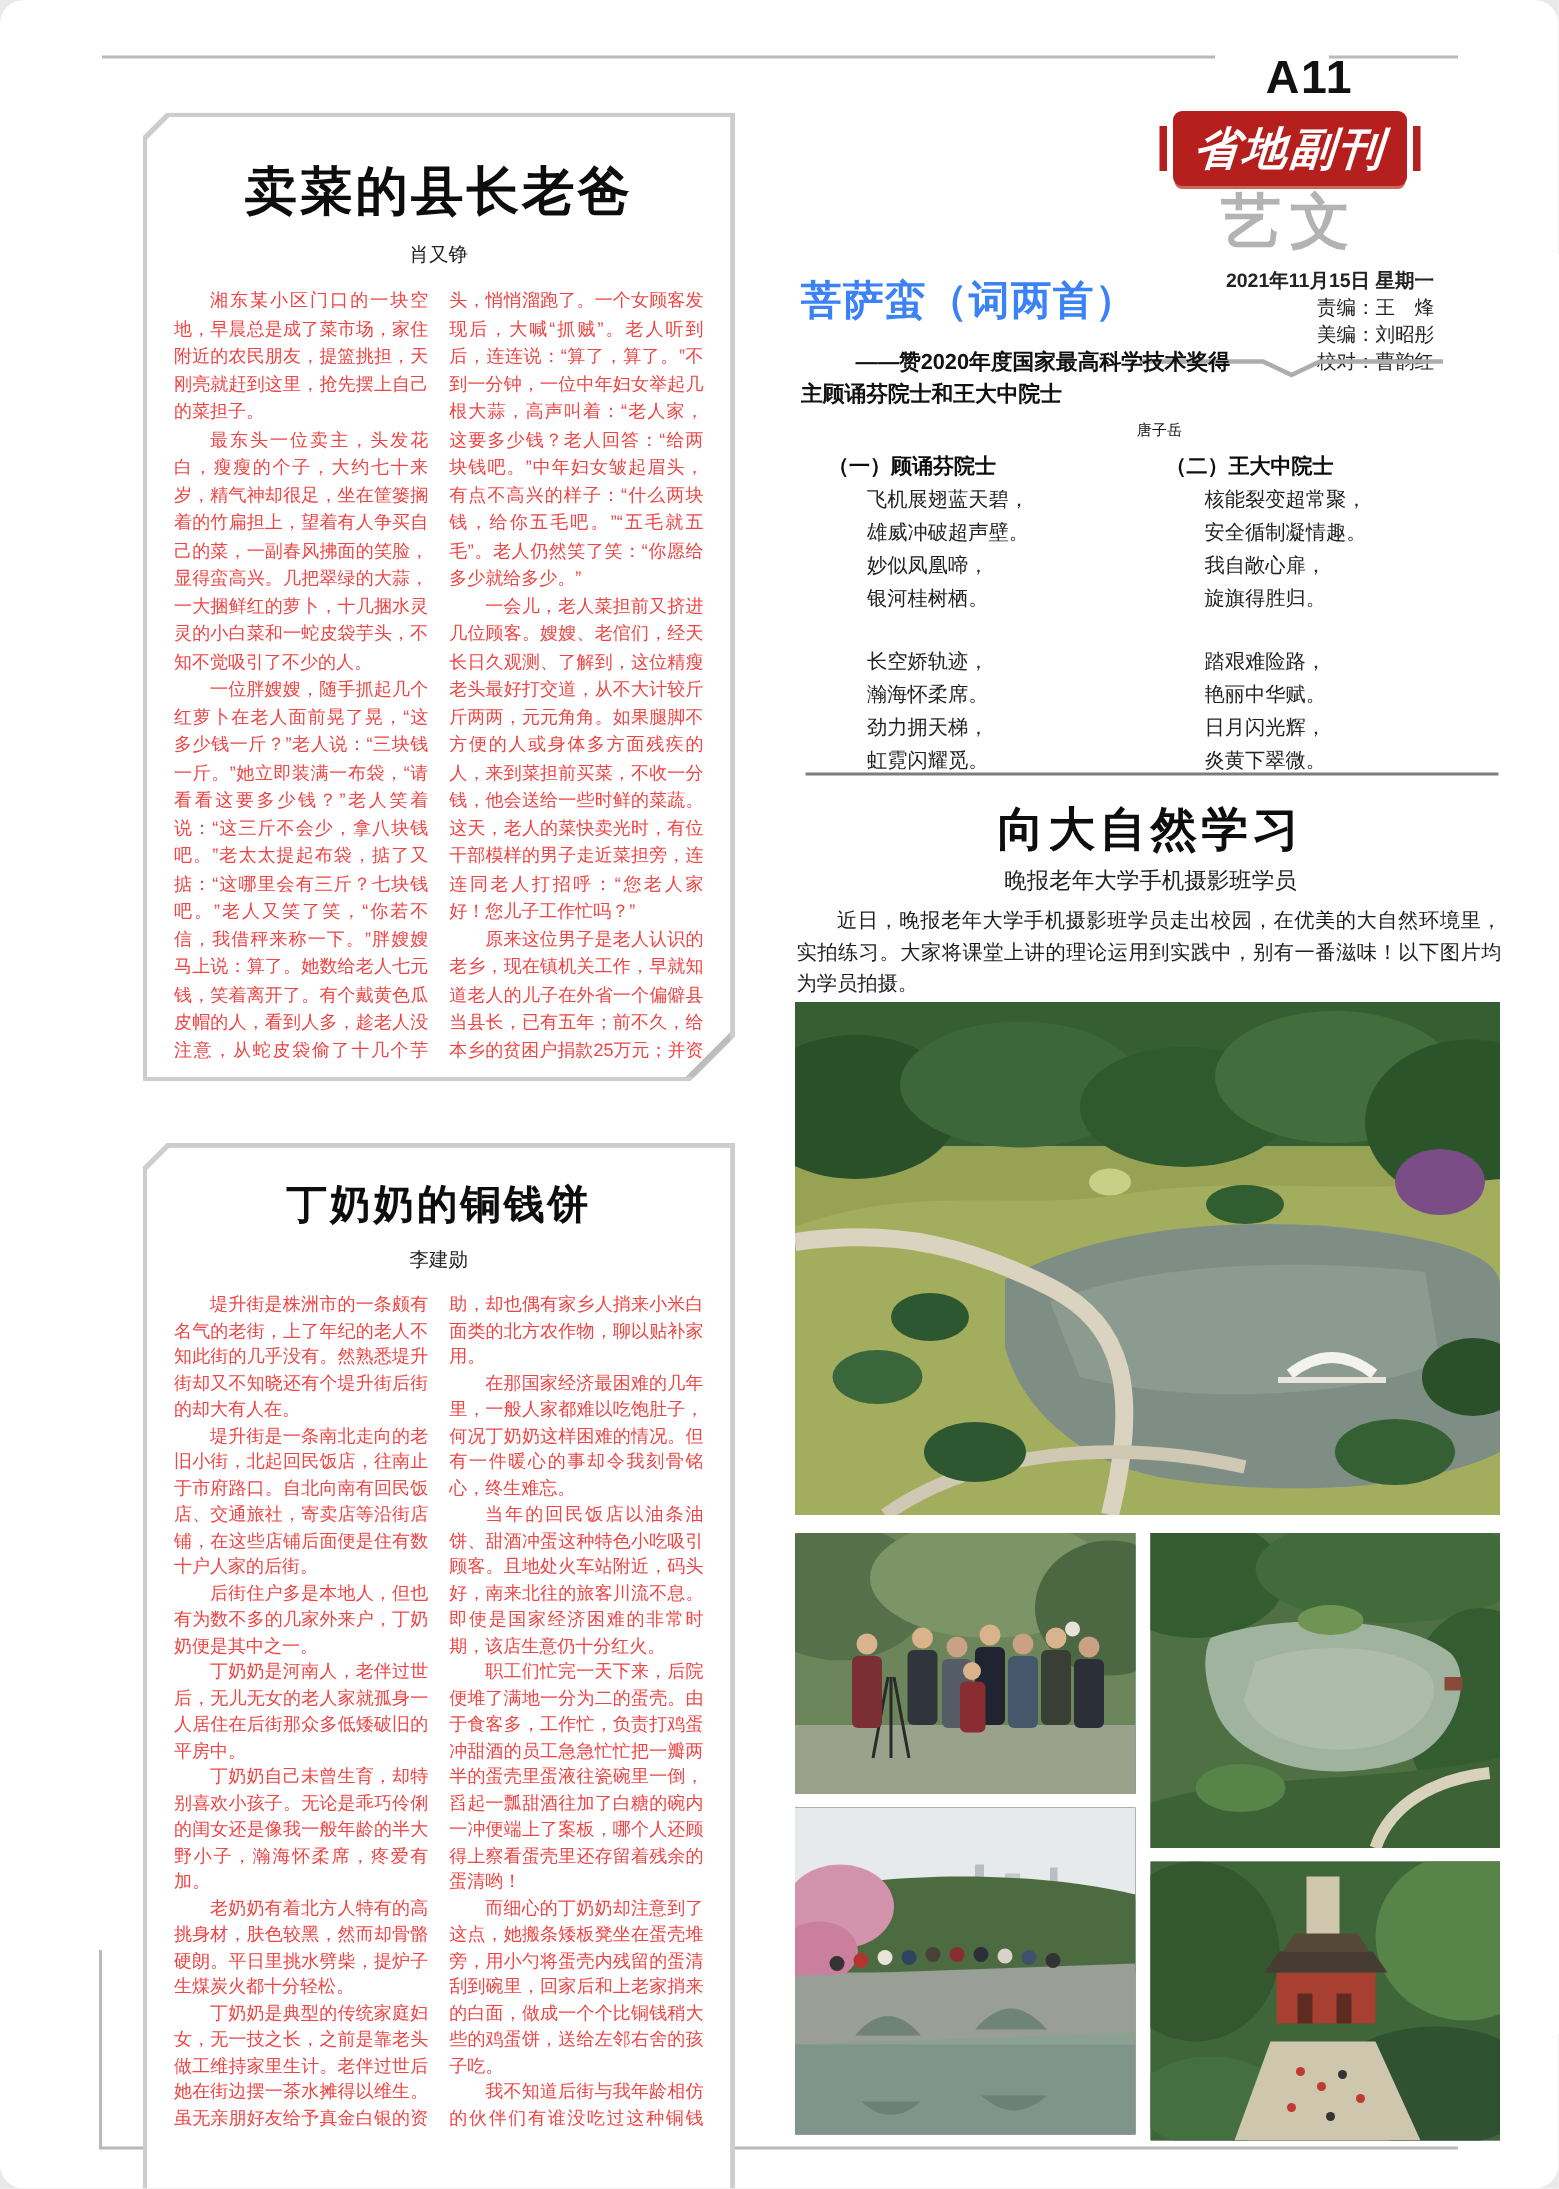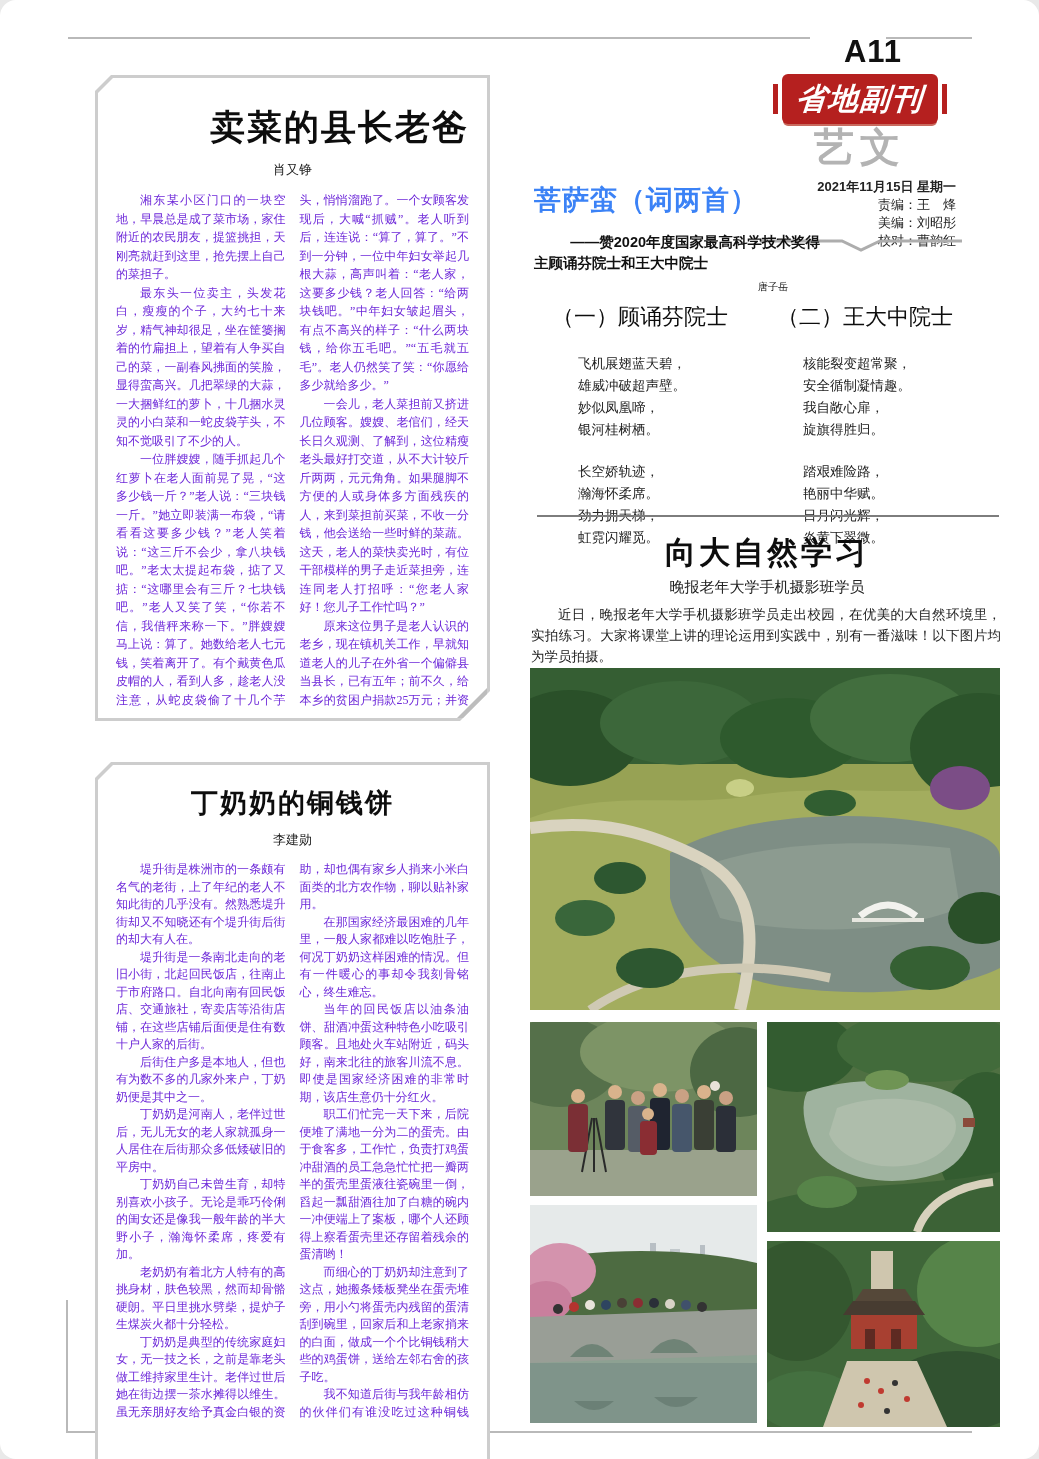--- a/index.html
+++ b/index.html
@@ -50,41 +50,41 @@
     clip-path:polygon(15px 0, 100% 0, 100% calc(100% - 29px), calc(100% - 29px) 100%, 0 100%, 0 15px);
     padding:14px 18px 10px 18px;
   }
   .dogear {
     position:absolute; right:3px; bottom:3px; width:0; height:0;
     border-bottom:30px solid #bdbdbd; border-left:30px solid transparent;
   }
   #article1 { left:95px; top:75px; width:395px; height:646px; }
   #article2 { left:95px; top:762px; width:395px; height:862px; }
   .art-title { text-align:center; font-weight:bold; color:#0d0d0d; }
-  #article1 .art-title { font-size:35px; letter-spacing:2px; margin-top:12px;text-align:right; }
+  #article1 .art-title { font-size:35px; letter-spacing:2px; margin-top:12px; }
   #article2 .art-title { font-size:27px; letter-spacing:2px; margin-top:6px; }
   .art-author { text-align:center; font-size:13px; color:#222; margin:10px 0 12px 0; }
   .art-body {
     column-count:2; column-gap:14px; column-fill:auto; overflow:hidden;
-    font-family:Liberation Serif, serif; font-size:12px; color:#6d28d9;
+    font-family:Liberation Sans, sans-serif; font-size:12px; color:#ef4444;
     text-align:justify;
   }
   #article1 .art-body { height:530px; line-height:18.5px; }
   #article2 .art-body { height:576px; line-height:17.5px; }
   .art-body p { text-indent:2em; }
 
   
   #poem-block { position:absolute; left:534px; top:182px; width:300px; }
   #poem-title { font-size:27px; font-weight:bold; letter-spacing:1px; color:#3b82f6; }
   #poem-dedication { margin-top:14px; font-size:14.5px; line-height:21px; color:#111;
     text-indent:2.5em; font-weight:bold; }
   #poem-author { margin-top:6px; text-align:right; padding-right:46px; font-size:10px; color:#111; }
   #poems { position:absolute; left:552px; top:302px; width:450px; display:flex; }
   .poem-col { width:50%; }
-  .poem-heading { font-size:22px; font-weight:normal; color:#0d0d0d; margin-bottom:20px; }
+  .poem-heading { font-size:14px; font-weight:bold; color:#0d0d0d; margin-bottom:2px; }
   .poem-stanza { margin-left:26px; margin-bottom:20px; font-family:"DejaVu Serif", serif;
     font-size:13.5px; line-height:22px; color:#222; }
   #section-divider { position:absolute; left:537px; top:515px; width:462px; height:2px; background:#7d7d7d; }
 
   
   #nature-title { position:absolute; left:534px; top:532px; width:466px; text-align:center;
     font-size:31px; font-weight:bold; letter-spacing:3px; color:#0d0d0d; }
   #nature-byline { position:absolute; left:534px; top:578px; width:466px; text-align:center;
     font-size:15px; color:#222; }
   #nature-intro { position:absolute; left:531px; top:604px; width:470px;

